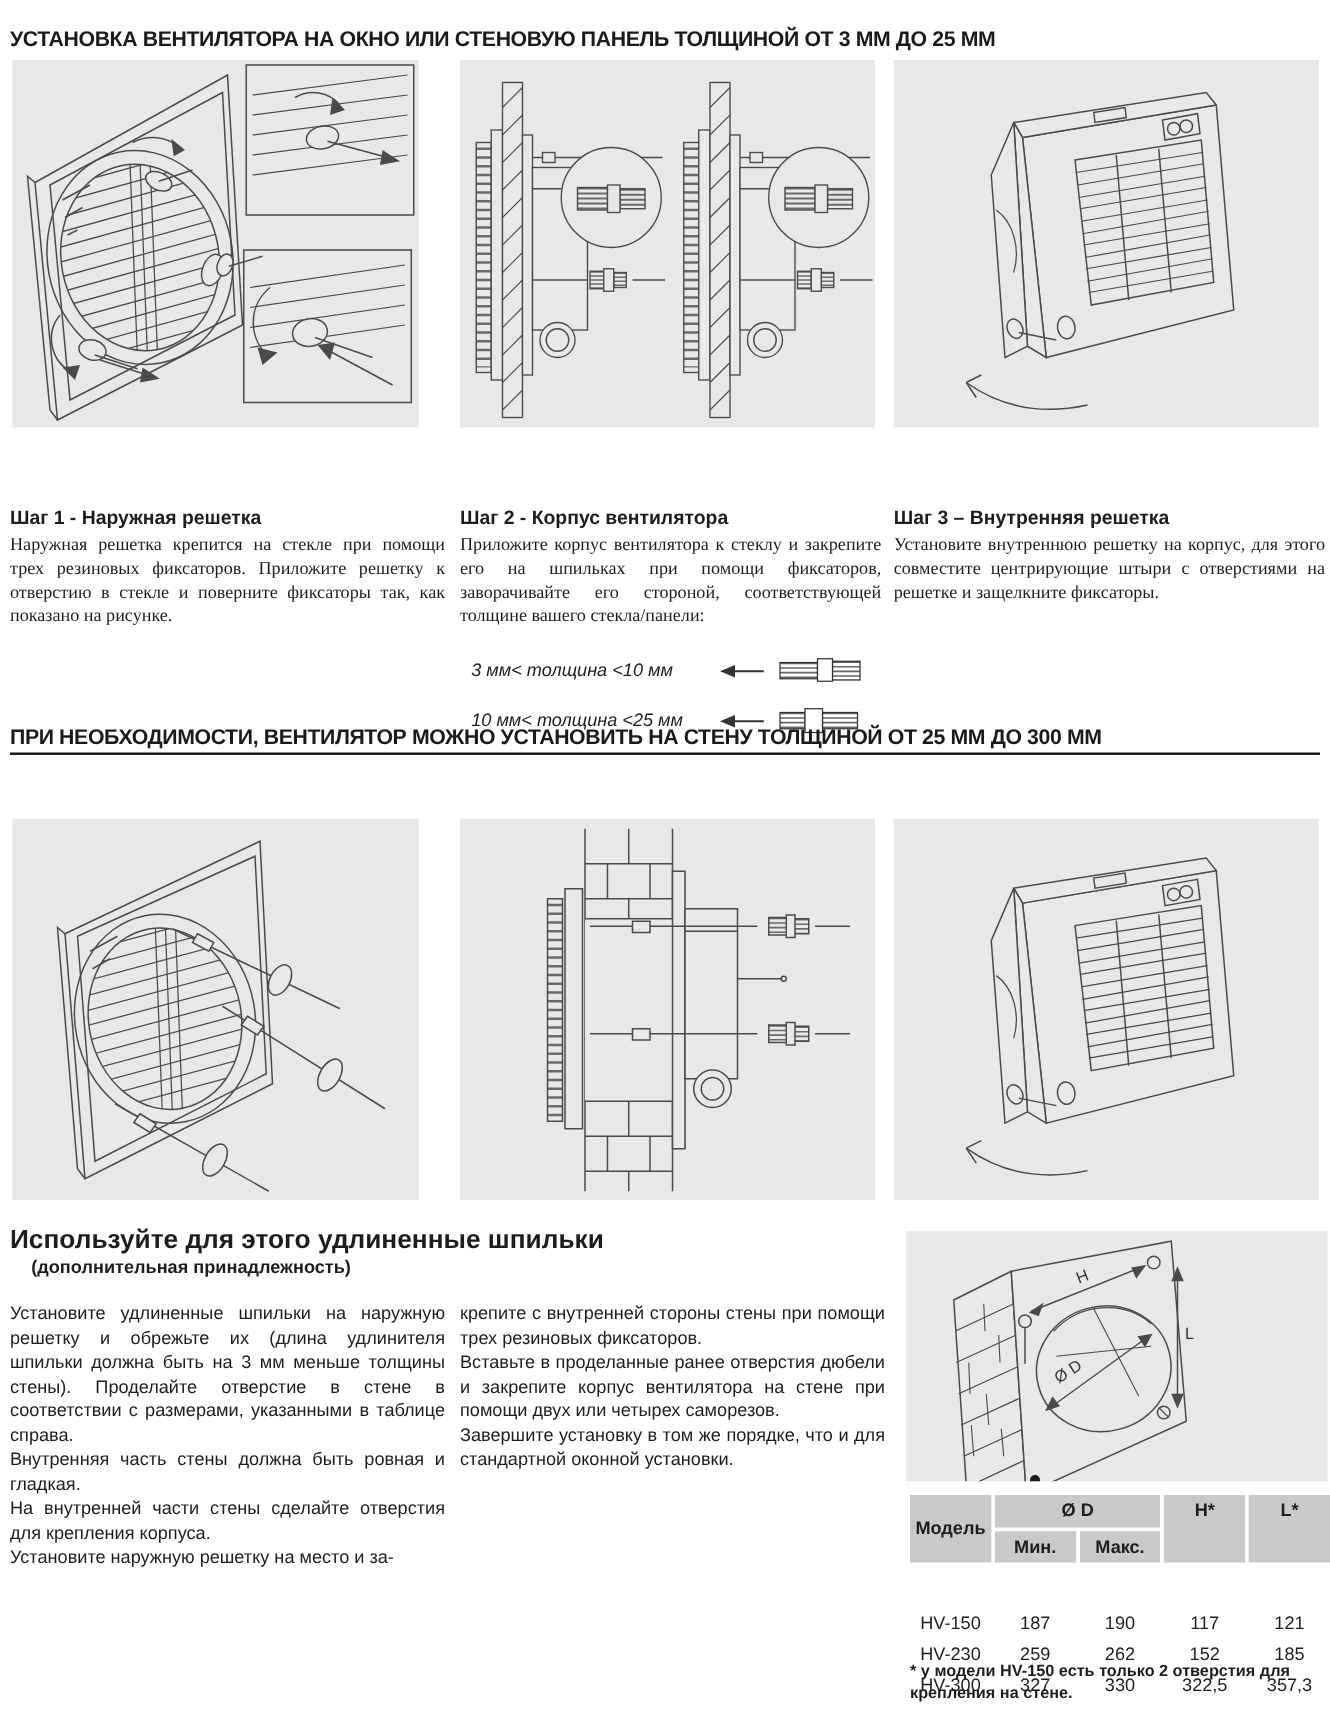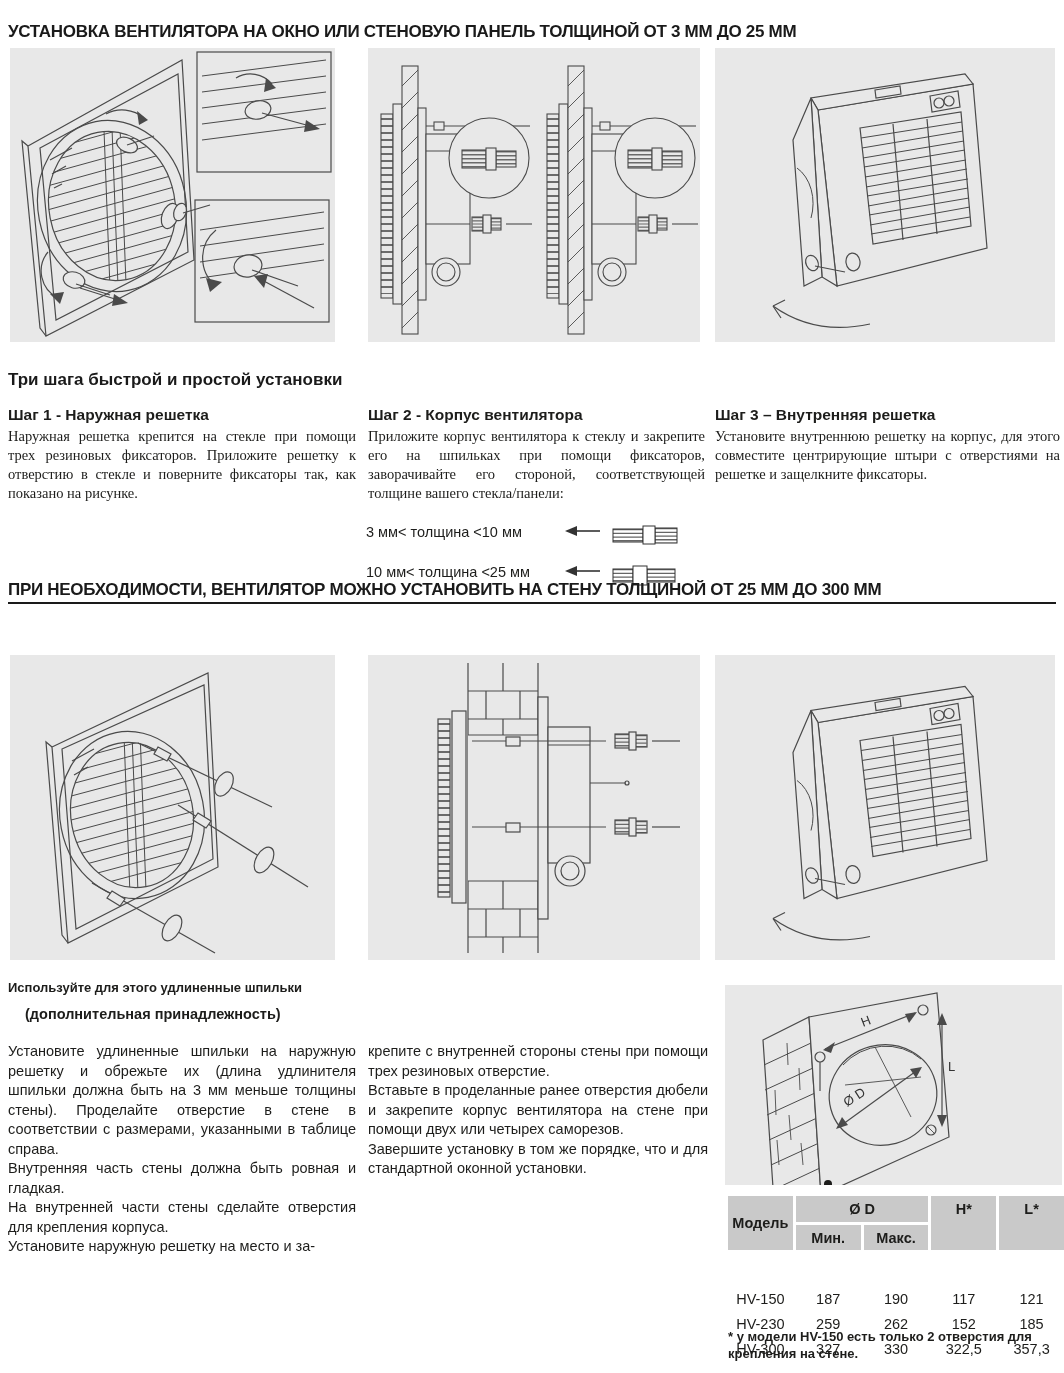--- a/index.html
+++ b/index.html
@@ -5,24 +5,24 @@
   html,body{margin:0;padding:0;background:#fff;}
   .page{position:relative;width:1064px;height:1373px;background:#fff;
         font-family:"Liberation Sans","DejaVu Sans",sans-serif;color:#1d1d1b;overflow:hidden;}
   .h-main{position:absolute;left:8px;font-size:17px;font-weight:bold;letter-spacing:-0.3px;color:#1a1a1a;white-space:nowrap;}
   .h-sub{position:absolute;left:8px;font-size:17px;font-weight:bold;color:#1a1a1a;}
   .panel{position:absolute;background:#e8e8e8;}
   .panel svg{display:block;width:100%;height:100%;}
   .step{position:absolute;top:406px;}
   .step h3{margin:0 0 3px 0;font-size:15.5px;font-weight:bold;}
   .step p{margin:0;font-size:14.5px;line-height:19px;text-align:justify;font-family:Liberation Serif, serif;}
-  .thick-row{position:absolute;left:366px;width:312px;height:26px;display:flex;align-items:flex-start;}
+  .thick-row{position:absolute;left:377px;width:312px;height:26px;display:flex;align-items:center;font-style:italic;}
   .thick-row .lbl{font-size:14.5px;flex:1;}
   .divider{position:absolute;left:8px;right:8px;top:602px;height:0;border-top:2px solid #1a1a1a;}
-  .h-sub2{position:absolute;left:8px;top:980px;font-size:13px;font-weight:bold;}
+  .h-sub2{position:absolute;left:8px;top:980px;font-size:21px;font-weight:bold;}
   .h-sub2-note{position:absolute;left:8px;top:1006px;font-size:14.5px;font-weight:bold;margin-left:17px;}
   .bodycol{position:absolute;top:1042px;font-size:14.5px;line-height:19.5px;text-align:justify;}
   .bodycol p{margin:0;}
   .tbl{position:absolute;left:728px;top:1196px;width:336px;display:grid;
        grid-template-columns:repeat(5,1fr);grid-template-rows:26px 25px 22px 22px 22px;gap:3px;background:#fff;}
   .tbl>div{display:flex;align-items:center;justify-content:center;font-size:14.5px;}
   .hc{background:#c9c9c9;font-weight:bold;}
   .dc{background:#eaeaea;margin-top:46px;}
   .cell-model{grid-area:1/1/3/2;}
   .cell-od{grid-area:1/2/2/4;}
@@ -143,21 +143,20 @@
         <circle cx="224" cy="55" r="5"></circle>
           <circle cx="234" cy="53" r="5"></circle>
         <polygon points="160,42 185,38 186,46 161,50" fill="#e8e8e8"></polygon>
         <ellipse cx="138" cy="214" rx="7" ry="9" transform="rotate(-8 138 214)"></ellipse>
         <path d="M58,258 Q100,288 155,276"></path>
         <path d="M58,258 L70,252 M58,258 L66,270"></path>
       </g>
     </svg>
   </div>
 
-  <div class="h-sub" style="top:370px">Три шага быстрой и простой установки</div>
 
   <div class="step" style="left:8px;width:348px">
     <h3>Шаг 1 - Наружная решетка</h3>
     <p>Наружная решетка крепится на стекле при помощи трех резиновых фиксаторов. Приложите решетку к отверстию в стекле и поверните фиксаторы так, как показано на рисунке.</p>
   </div>
   <div class="step" style="left:368px;width:337px">
     <h3>Шаг 2 - Корпус вентилятора</h3>
     <p>Приложите корпус вентилятора к стеклу и закрепите его на шпильках при помощи фиксаторов, заворачивайте его стороной, соответствующей толщине вашего стекла/панели:</p>
   </div>
   <div class="step" style="left:715px;width:345px">
@@ -294,21 +293,21 @@
   <div class="h-sub2">Используйте для этого удлиненные шпильки</div>
   <div class="h-sub2-note">(дополнительная принадлежность)</div>
 
   <div class="bodycol" style="left:8px;width:348px">
     <p>Установите удлиненные шпильки на наружную решетку и обрежьте их (длина удлинителя шпильки должна быть на 3 мм меньше толщины стены). Проделайте отверстие в стене в соответствии с размерами, указанными в таблице справа.</p>
     <p>Внутренняя часть стены должна быть ровная и гладкая.</p>
     <p>На внутренней части стены сделайте отверстия для крепления корпуса.</p>
     <p>Установите наружную решетку на место и за-</p>
   </div>
   <div class="bodycol" style="left:368px;width:340px">
-    <p>крепите с внутренней стороны стены при помощи трех резиновых отверстие.</p>
+    <p>крепите с внутренней стороны стены при помощи трех резиновых фиксаторов.</p>
     <p>Вставьте в проделанные ранее отверстия дюбели и закрепите корпус вентилятора на стене при помощи двух или четырех саморезов.</p>
     <p>Завершите установку в том же порядке, что и для стандартной оконной установки.</p>
   </div>
 
   <div class="panel" style="left:725px;top:985px;width:337px;height:200px">
     <svg viewBox="0 0 337 200">
       <g fill="none" stroke="#4a4a4a" stroke-width="1.2">
         <polygon points="38,55 84,32 96,210 50,232"></polygon>
         <path d="M39,80 L86,58 M40,105 L88,83 M42,130 L90,108 M44,155 L92,133 M46,180 L94,158 M48,205 L95,183" stroke-width="1"></path>
         <path d="M62,58 L63,80 M50,105 L51,130 M74,83 L75,105 M64,130 L66,155 M52,155 L54,180 M76,158 L78,180" stroke-width="0.9"></path>

